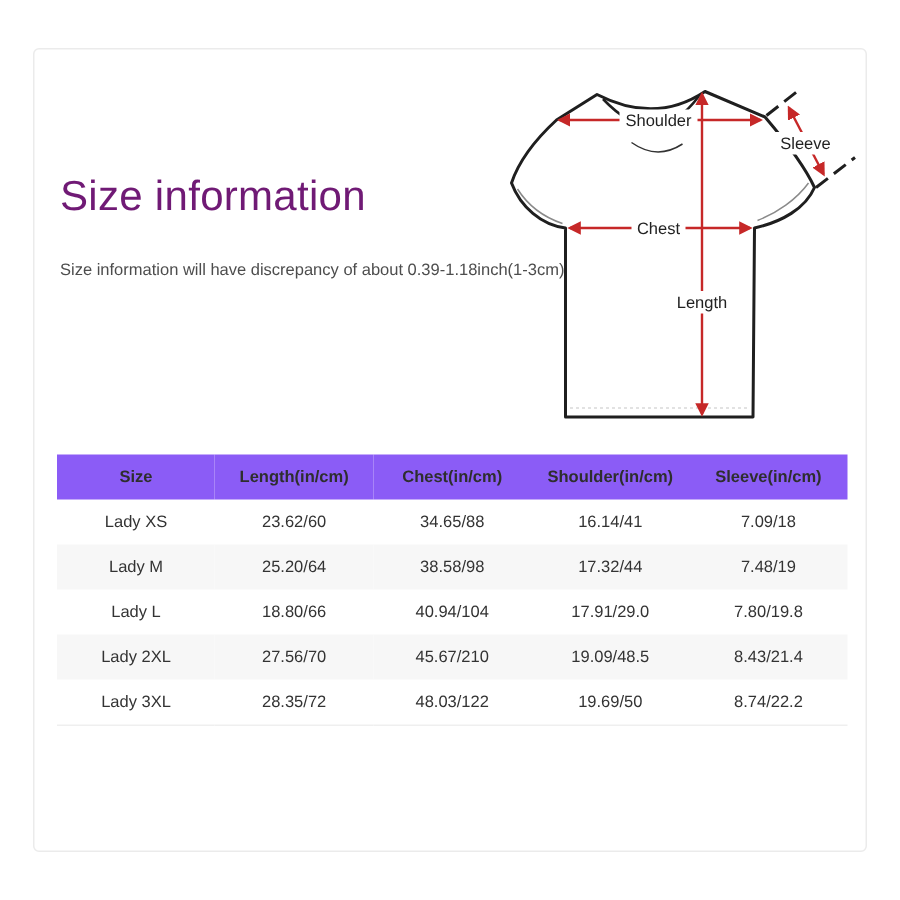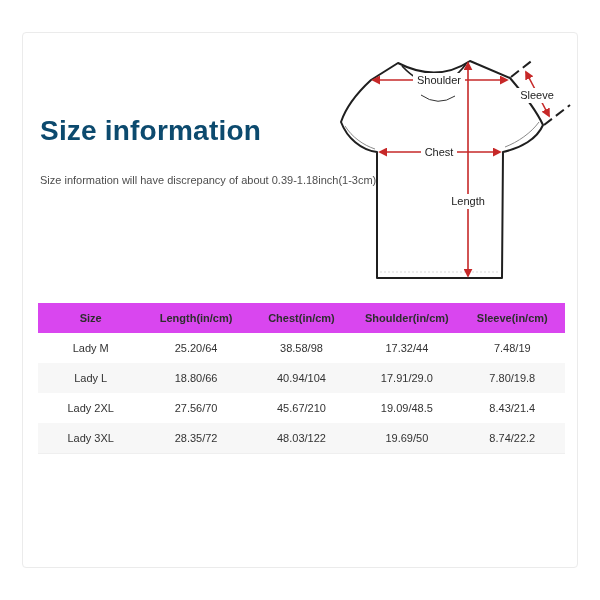--- a/index.html
+++ b/index.html
@@ -8,42 +8,42 @@
     position:relative; width:600px; height:600px; background:#fff;
     font-family:"Liberation Sans","DejaVu Sans",sans-serif; color:#333;
     overflow:hidden;
   }
   .frame {
     position:absolute; left:22px; top:32px; width:556px; height:536px;
     border:1px solid #ebebeb; border-radius:4px; background:#fff;
   }
   .page-title {
     position:absolute; left:40px; top:114px;
-    font-size:28px; line-height:34px; font-weight:700; color:#0c4a6e;
+    font-size:28px; line-height:34px; font-weight:400; color:#701a75;
     letter-spacing:0.2px;
   }
   .page-subtitle {
     position:absolute; left:40px; top:173px;
     font-size:11px; line-height:14px; color:#4d4d4d;
   }
   .diagram {
     position:absolute; left:335px; top:40px; width:265px; height:260px;
   }
   .diagram text {
     font-family:"Liberation Sans","DejaVu Sans",sans-serif;
     font-size:11px; fill:#222;
   }
   .size-table {
     position:absolute; left:38px; top:303px; width:527px;
     border-collapse:collapse; table-layout:fixed;
     font-size:11px; color:#333; text-align:center;
     border-bottom:1px solid #efefef;
   }
   .size-table th {
-    background:#d946ef; height:30px; font-weight:700; color:#2e2e2e;
+    background:#8b5cf6; height:30px; font-weight:700; color:#2e2e2e;
     font-size:11px;
   }
   .size-table td { height:30px; }
   .size-table tbody tr:nth-child(even) { background:#f7f7f7; }
 </style>
 </head>
 <body>
 
 <div class="canvas">
 
@@ -106,20 +106,27 @@
       <tr>
           <th>Size</th>
           <th>Length(in/cm)</th>
           <th>Chest(in/cm)</th>
           <th>Shoulder(in/cm)</th>
           <th>Sleeve(in/cm)</th>
         </tr>
     </thead>
     <tbody>
         <tr>
+          <td>Lady XS</td>
+          <td>23.62/60</td>
+          <td>34.65/88</td>
+          <td>16.14/41</td>
+          <td>7.09/18</td>
+        </tr>
+        <tr>
           <td>Lady M</td>
           <td>25.20/64</td>
           <td>38.58/98</td>
           <td>17.32/44</td>
           <td>7.48/19</td>
         </tr>
         <tr>
           <td>Lady L</td>
           <td>18.80/66</td>
           <td>40.94/104</td>

